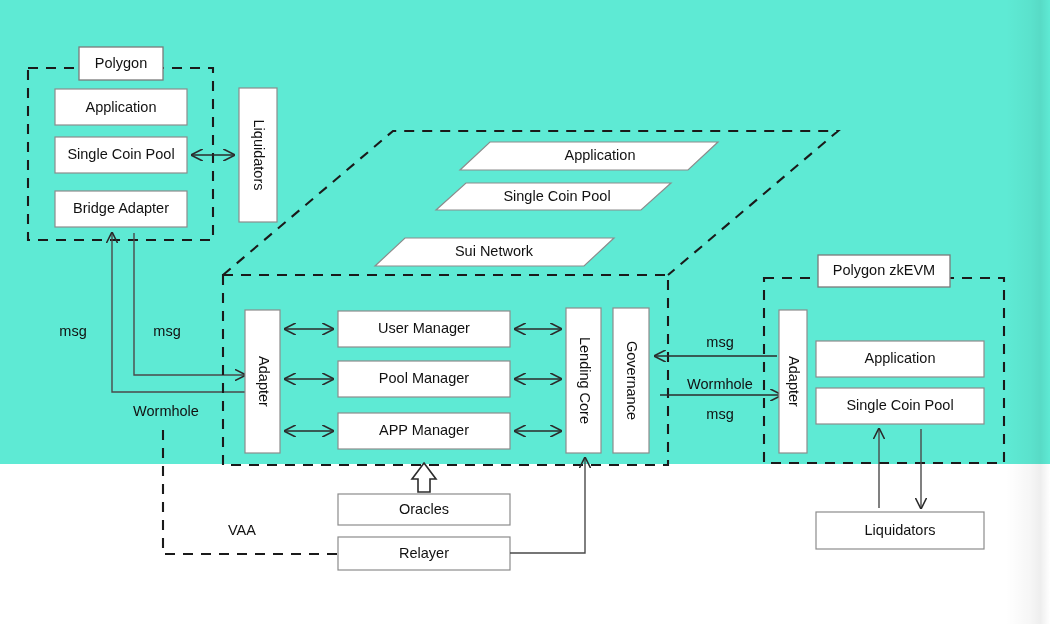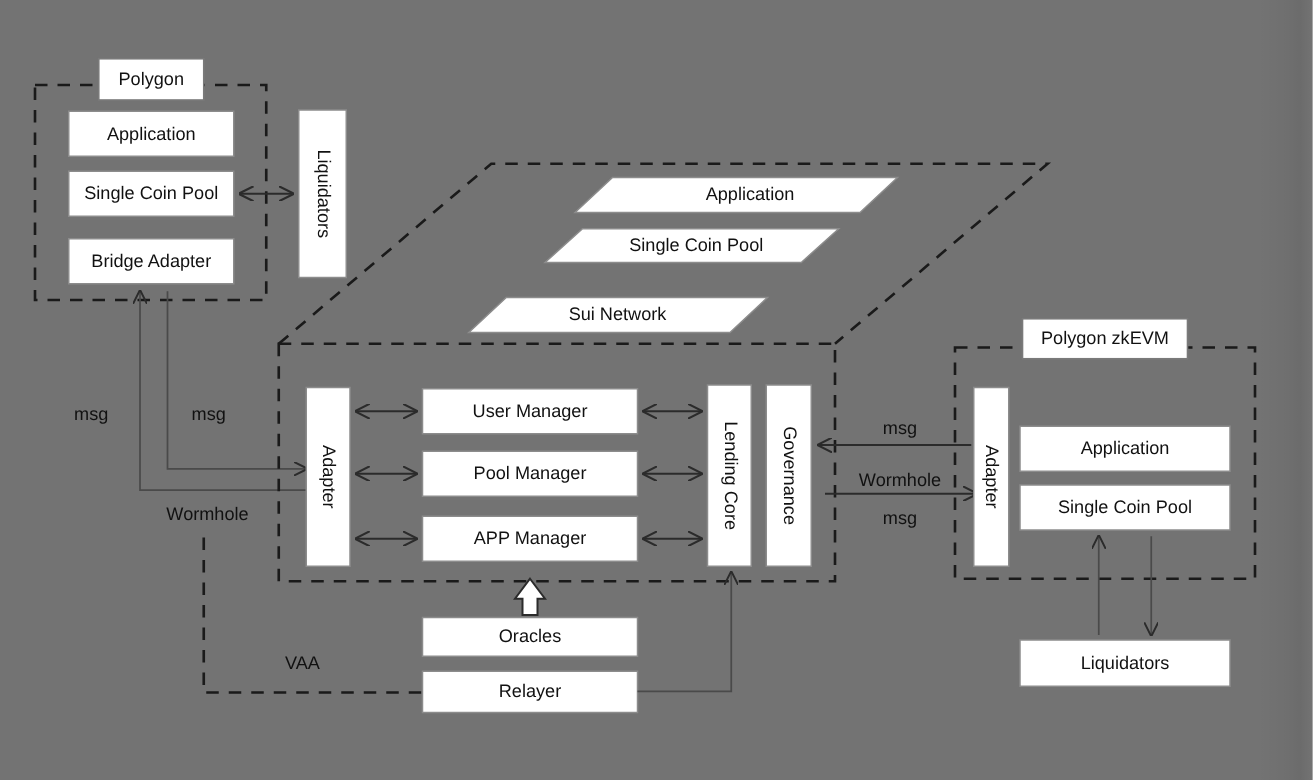--- a/index.html
+++ b/index.html
@@ -10,22 +10,22 @@
   }
   body {
     width: 1050px;
     height: 624px;
     overflow: hidden;
     font-family: "Liberation Sans", sans-serif;
   }
   #diagram-root {
     position: relative;
     width: 1050px;
-    height: 624px;
-    background: #737373;
+    height: 464px;
+    background: #5eead4;
   }
   
   #page-edge-shade {
     position: absolute;
     top: 0;
     right: 0;
     width: 44px;
     height: 624px;
     background: linear-gradient(to right, rgba(0,0,0,0) 0%, rgba(0,0,0,0.035) 55%, rgba(0,0,0,0.065) 78%, rgba(0,0,0,0.0) 100%);
     pointer-events: none;

